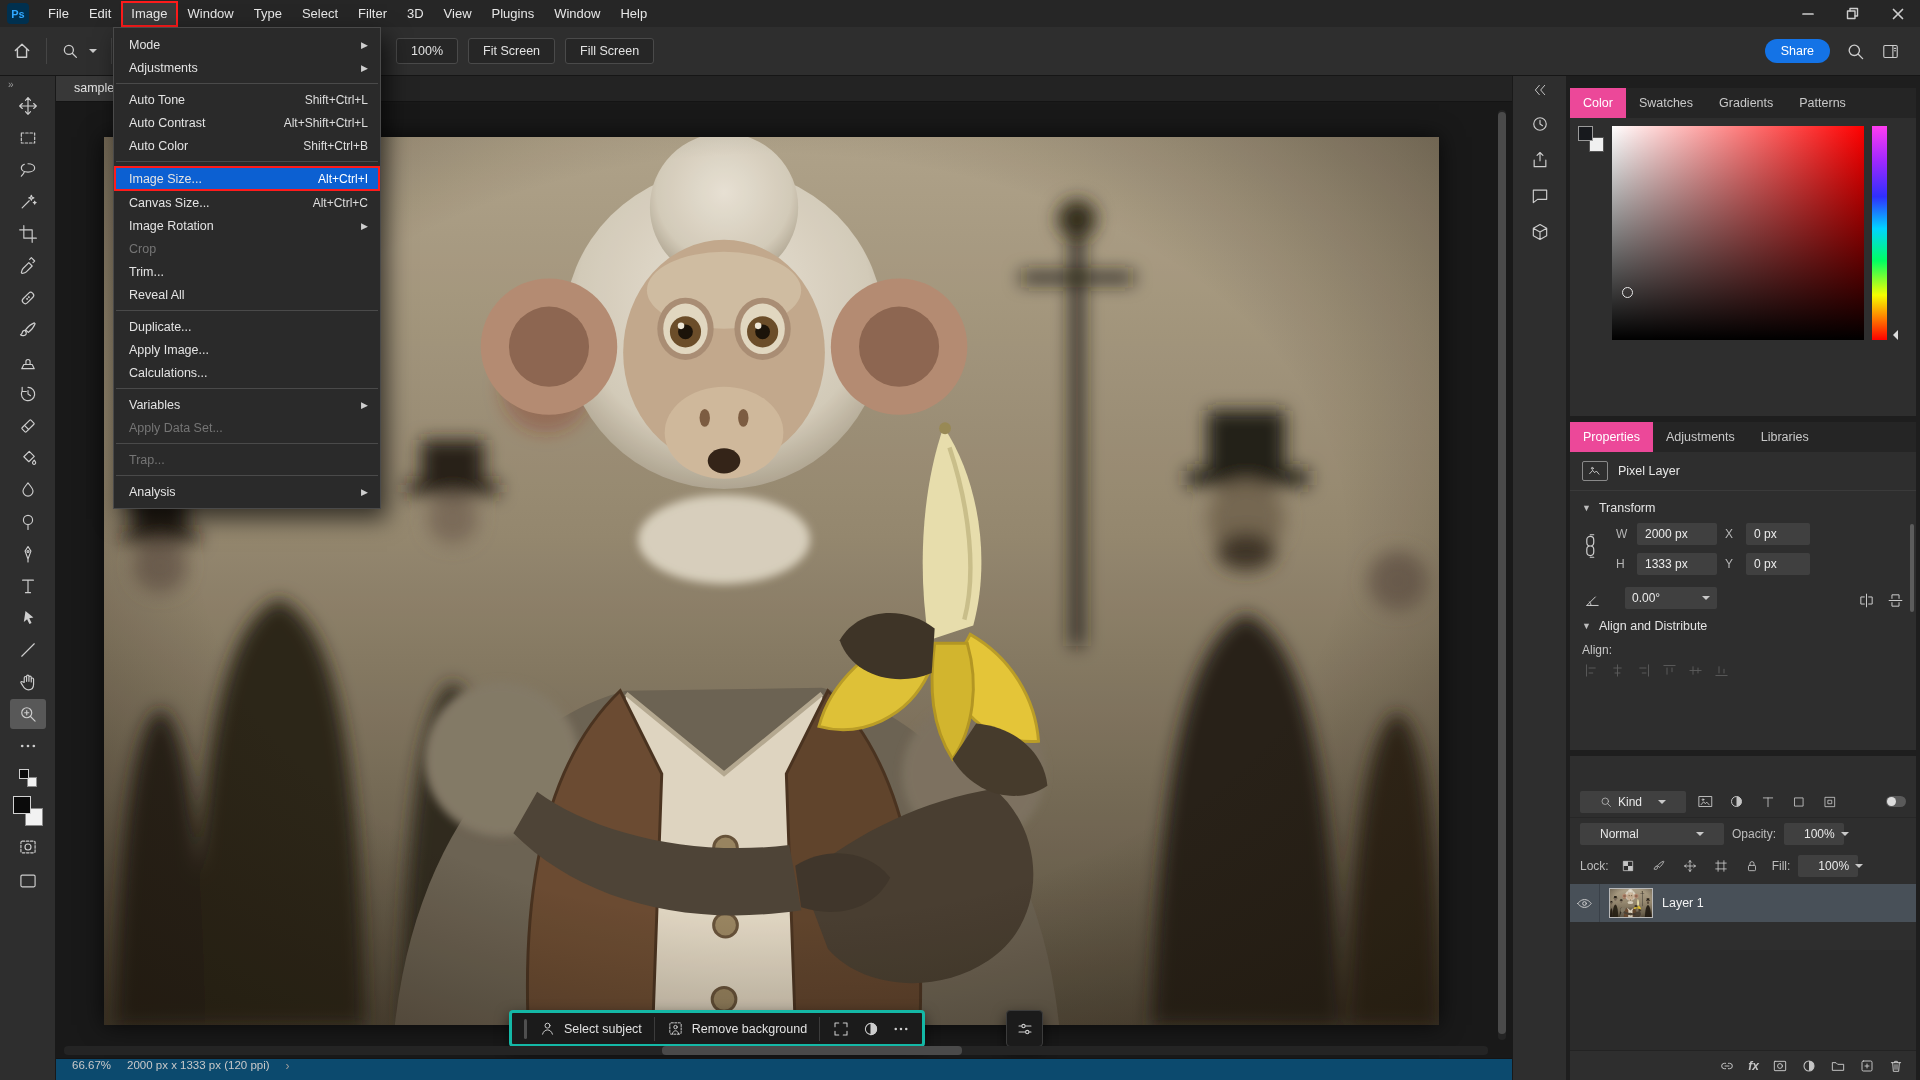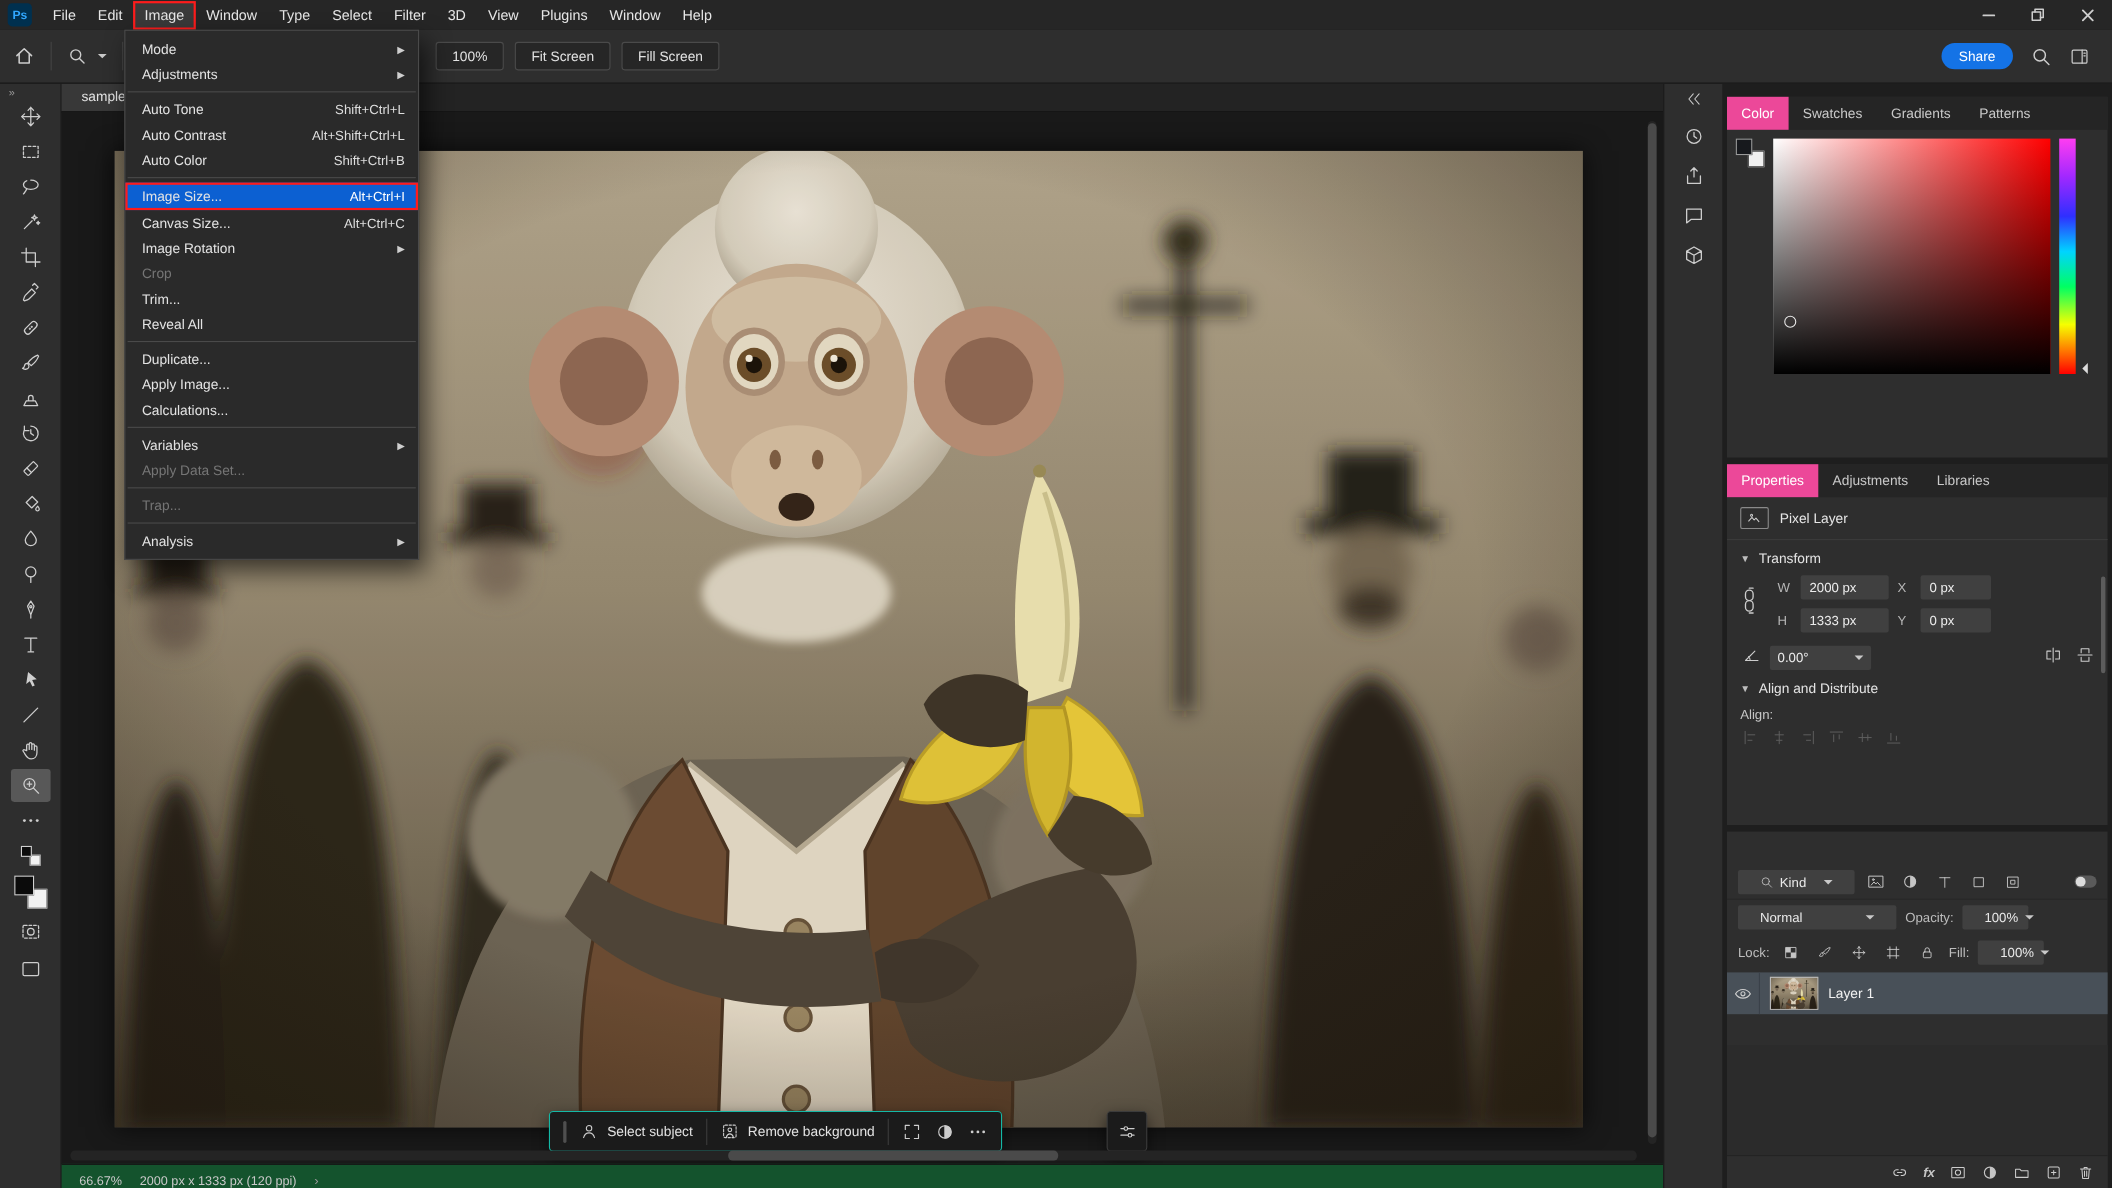--- a/index.html
+++ b/index.html
@@ -45,25 +45,25 @@
 
   
   #canvasarea{position:absolute;left:56px;top:76px;right:408px;bottom:0;background:#191919}
   .tabstrip{height:26px;background:#232323;display:flex;border-bottom:1px solid #141414}
   .doctab{background:#383838;color:#e3e3e3;font-size:12.5px;padding:0 18px;line-height:25px}
   .artwork{position:absolute;left:48px;top:61px;width:1335px;height:888px;box-shadow:0 0 22px rgba(0,0,0,.7)}
   .vscroll{position:absolute;right:6px;top:34px;bottom:40px;width:8px;background:#242424;border-radius:4px}
   .vthumb{position:absolute;left:0;top:2px;bottom:6px;width:8px;background:#4a4a4a;border-radius:4px}
   .hscroll{position:absolute;left:8px;right:24px;bottom:25px;height:9px;background:#242424;border-radius:4px}
   .hthumb{position:absolute;left:42%;width:300px;top:0;height:9px;background:#4a4a4a;border-radius:4px}
-  .statusbar{position:absolute;left:0;right:0;bottom:0;height:22px;background:#14532d;border-top:1px solid #141414;display:flex;align-items:flex-end;gap:16px;padding:0 16px;font-size:11.5px;color:#c9c9c9}
+  .statusbar{position:absolute;left:0;right:0;bottom:0;height:22px;background:#0c4a6e;border-top:1px solid #141414;display:flex;align-items:flex-start;gap:16px;padding:0 16px;font-size:11.5px;color:#c9c9c9}
   .schev{color:#9a9a9a;font-size:12px}
 
   
-  .quickbar{position:absolute;left:443px;top:934px;height:37px;background:#1b1b1b;border:1px solid #14b8a6;border-radius:4px;display:flex;align-items:center;padding:0 12px;gap:12px;box-shadow:0 5px 14px rgba(0,0,0,.55)}
+  .quickbar{position:absolute;left:453px;top:934px;height:37px;background:#1b1b1b;border:3px solid #14b8a6;border-radius:4px;display:flex;align-items:center;padding:0 12px;gap:12px;box-shadow:0 5px 14px rgba(0,0,0,.55)}
   .qhandle{width:3px;height:20px;background:#4f4f4f;border-radius:2px}
   .qbtn{display:flex;align-items:center;gap:8px;font-size:12.5px;color:#e2e2e2}
   .qdiv{width:1px;height:24px;background:#3c3c3c}
   .qsq{position:absolute;left:950px;top:934px;width:37px;height:37px;background:#1b1b1b;border:1px solid #3c3c3c;border-radius:4px;display:flex;align-items:center;justify-content:center;box-shadow:0 5px 14px rgba(0,0,0,.55)}
 
   
   #dockstrip{position:absolute;right:354px;width:54px;top:76px;bottom:0;background:#2e2e2e;border-left:1px solid #191919;display:flex;flex-direction:column;align-items:center;padding-top:6px;gap:16px}
 
   
   #panels{position:absolute;right:0;top:76px;bottom:0;width:354px;background:#1e1e1e}
@@ -89,21 +89,21 @@
   .pixrow{display:flex;align-items:center;gap:10px;padding:9px 12px;border-bottom:1px solid #3a3a3a;font-size:12.5px;color:#e6e6e6}
   .pixico{width:26px;height:20px;border:1px solid #8a8a8a;border-radius:2px;display:flex;align-items:center;justify-content:center}
   .sechead{display:flex;align-items:center;gap:8px;padding:10px 12px 6px;color:#e4e4e4;font-size:12.5px}
   .chev{font-size:9px;color:#bdbdbd}
   .tgrid{position:relative;padding:2px 12px 0 46px}
   .linkwrap{position:absolute;left:13px;top:12px}
   .trow{display:flex;align-items:center;gap:8px;margin-bottom:8px}
   .tlabel{width:13px;color:#b5b5b5;font-size:12px}
   .tinput{width:80px;height:22px;background:#404040;border-radius:2px;display:flex;align-items:center;padding:0 8px;font-size:12px;color:#ececec}
   .tinput.small{width:64px}
-  .arow{display:flex;align-items:flex-start;gap:8px;padding:4px 12px 0 14px}
+  .arow{display:flex;align-items:flex-end;gap:24px;padding:4px 12px 0 14px}
   .anglebox{width:92px;height:22px;background:#404040;border-radius:2px;display:flex;align-items:center;padding:0 7px;font-size:12px;color:#ececec}
   .anglebox .car{margin-left:auto}
   .flips{margin-left:auto;display:flex;gap:12px}
   .alignlabel{padding:4px 12px;font-size:12px;color:#c6c6c6}
   .alignrow{display:flex;gap:11px;padding:2px 14px;opacity:.3}
   .propscroll{position:absolute;right:2px;top:72px;width:4px;height:88px;background:#5c5c5c;border-radius:2px}
 
   
   .lrow{display:flex;align-items:center;gap:8px;padding:0 10px;height:32px}
   .lrow.bdr{border-bottom:1px solid #272727}

